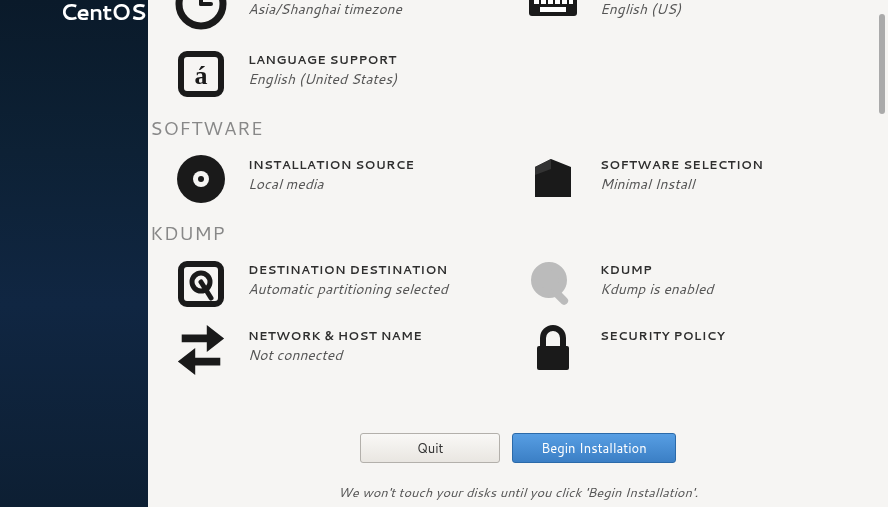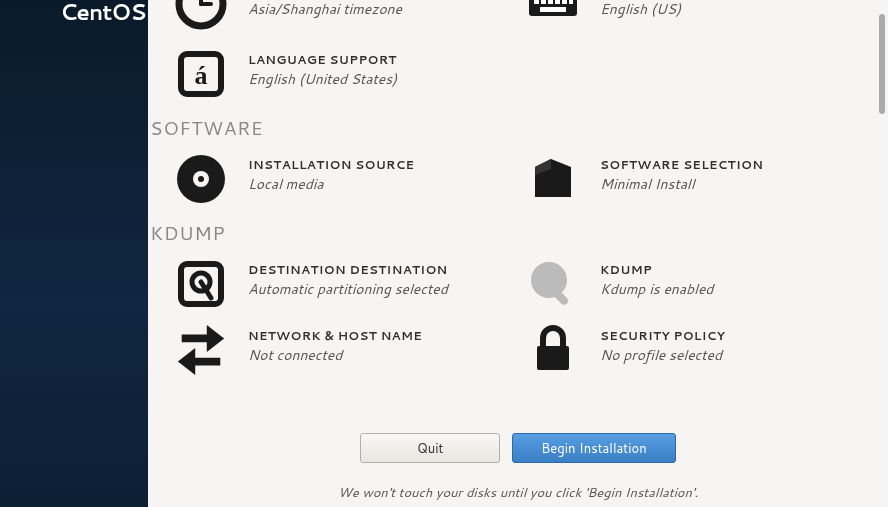--- a/index.html
+++ b/index.html
@@ -277,21 +277,20 @@
       </div>
       <div class="spoke col2">
         <div class="spoke-icon">
           <svg width="52" height="52" viewBox="0 0 52 52">
               <rect x="10" y="22" width="32" height="24" rx="2" fill="#1a1a1a"></rect>
               <path d="M16 22 L16 14 A10 10 0 0 1 36 14 L36 22" fill="none" stroke="#1a1a1a" stroke-width="6"></path>
             </svg>
         </div>
         <div class="spoke-text">
           <div class="spoke-title">SECURITY POLICY</div>
-          <div class="spoke-status">No profile selected</div>
         </div>
       </div>
     </div>
 
   </div>
 
   <div class="footer">
     <div class="footer-buttons">
       <button class="quit">Quit</button>
       <button class="begin">Begin Installation</button>

